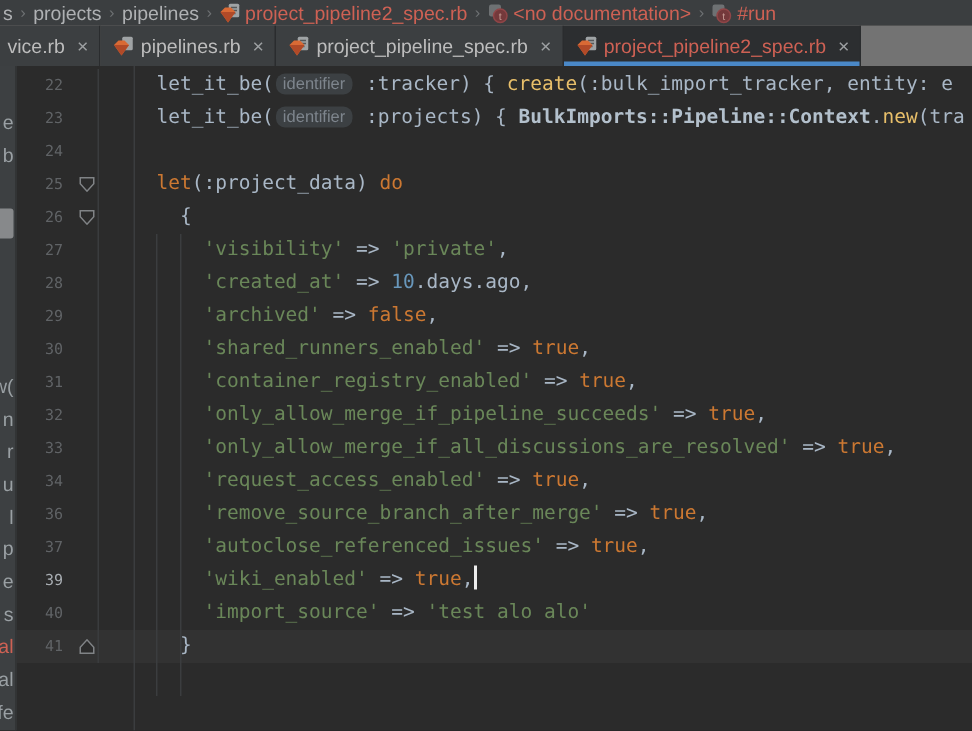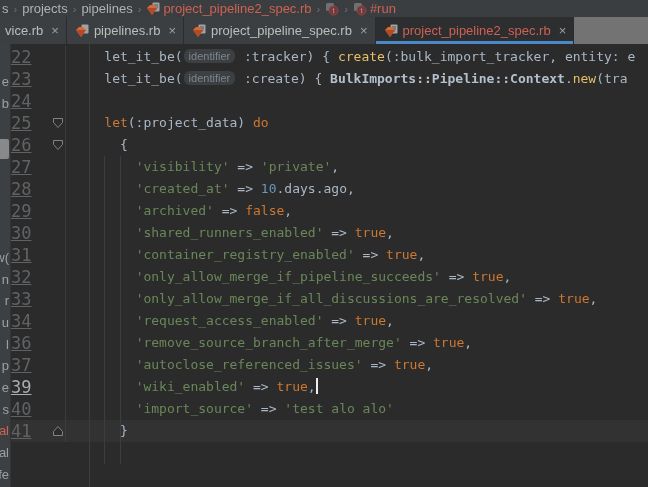--- a/index.html
+++ b/index.html
@@ -28,22 +28,22 @@
   .tab.cut { padding-left:5px; }
 
   
   #editor { position:absolute; left:0; top:44px; width:648px; height:443px;
     background:#2B2B2B; font-family:"DejaVu Sans Mono", monospace; }
   #current-line { position:absolute; left:11px; right:0; height:22px;
     background:#323232; }
   .guide { position:absolute; width:1px; background:#3B3D3F; }
   #rows { position:absolute; left:0; top:2px; width:648px; }
   .row { display:flex; height:22px; align-items:center; position:relative; }
-  .lnum { width:42px; padding-left:11px; font-size:17px;
-    color:#606366; flex:0 0 42px; cursor:pointer;text-decoration:underline; }
+  .lnum { width:42px; padding-left:11px; text-align:right; font-size:10px;
+    color:#606366; flex:0 0 42px; cursor:pointer; }
   .lnum.cur { color:#A8ADB2; }
   .foldcol { flex:0 0 24px; height:22px; position:relative;
     border-right:1px solid #3A3C3E; }
   .foldcol svg { position:absolute; right:1px; top:5px; cursor:pointer; }
   .code { flex:1; padding-left:7px; white-space:pre; font-size:13px;
     line-height:22px; color:#A9B7C6; overflow:hidden; cursor:text; }
   .t-s { color:#6A8759; }
   .t-k { color:#CC7832; }
   .t-n { color:#6897BB; }
   .t-m { color:#E8BF6A; }
@@ -92,20 +92,21 @@
         </svg>
         <span>project_pipeline2_spec.rb</span>
       </span>
       <span class="bc-sep">›</span>
       <span class="bc-item bc-red">
         <svg width="14" height="14" viewBox="0 0 14 14">
           <rect x="1" y="1" width="8" height="8" rx="1.5" fill="#6E7173"></rect>
           <circle cx="8.5" cy="8.5" r="4.5" fill="#74393B" stroke="#8F4547"></circle>
           <text x="8.5" y="11" font-size="7" fill="#C59A93" text-anchor="middle" font-family="Liberation Sans, sans-serif">t</text>
         </svg>
+        <span>&lt;no documentation&gt;</span>
       </span>
       <span class="bc-sep">›</span>
       <span class="bc-item bc-red">
         <svg width="14" height="14" viewBox="0 0 14 14">
           <rect x="1" y="1" width="8" height="8" rx="1.5" fill="#6E7173"></rect>
           <circle cx="8.5" cy="8.5" r="4.5" fill="#74393B" stroke="#8F4547"></circle>
           <text x="8.5" y="11" font-size="7" fill="#C59A93" text-anchor="middle" font-family="Liberation Sans, sans-serif">t</text>
         </svg>
         <span>#run</span>
       </span>
@@ -157,21 +158,21 @@
     <div class="guide" style="left:120px; top:112px; height:308px;"></div>
     <div id="rows">
         <div class="row">
           <div class="lnum">22</div>
           <div class="foldcol"></div>
           <div class="code"><span>    let_it_be(</span><span class="t-inlay">identifier</span><span> :tracker) { </span><span class="t-m">create</span><span>(:bulk_import_tracker, entity: e</span></div>
         </div>
         <div class="row">
           <div class="lnum">23</div>
           <div class="foldcol"></div>
-          <div class="code"><span>    let_it_be(</span><span class="t-inlay">identifier</span><span> :create) { </span><span class="t-b">BulkImports::Pipeline::Context</span><span>.</span><span class="t-m">new</span><span>(tra</span></div>
+          <div class="code"><span>    let_it_be(</span><span class="t-inlay">identifier</span><span> :projects) { </span><span class="t-b">BulkImports::Pipeline::Context</span><span>.</span><span class="t-m">new</span><span>(tra</span></div>
         </div>
         <div class="row">
           <div class="lnum">24</div>
           <div class="foldcol"></div>
           <div class="code"></div>
         </div>
         <div class="row">
           <div class="lnum">25</div>
           <div class="foldcol">
             <svg width="12" height="12" viewBox="0 0 12 12">

